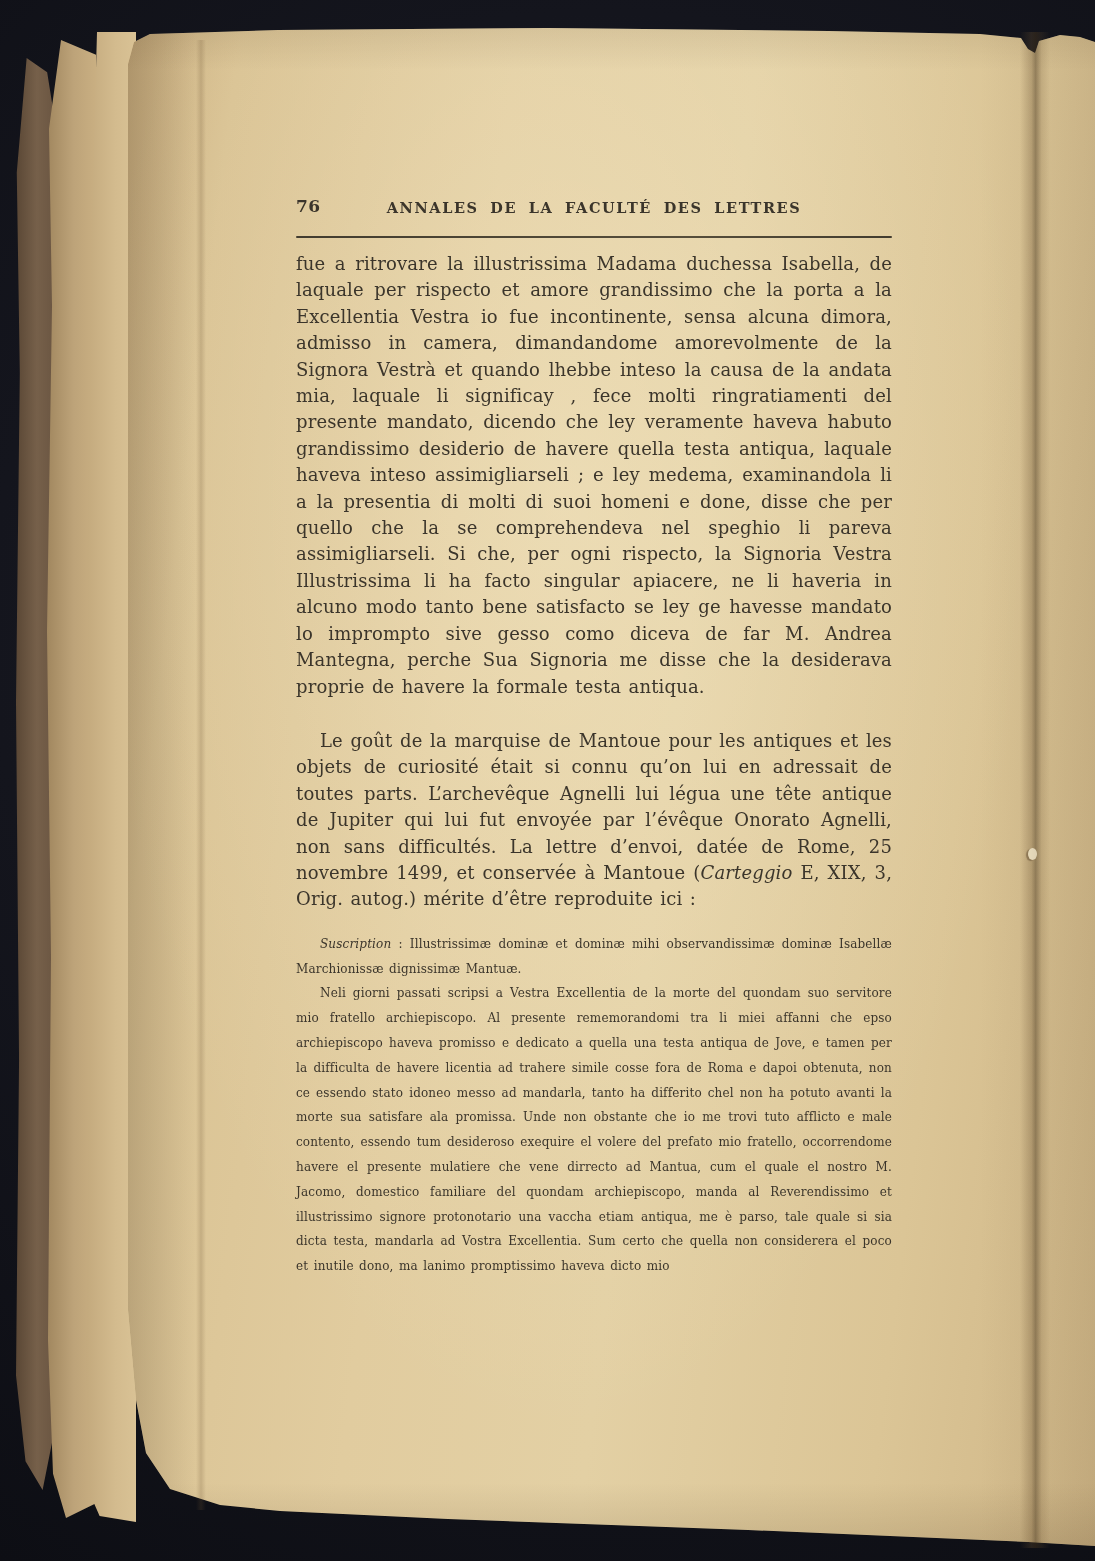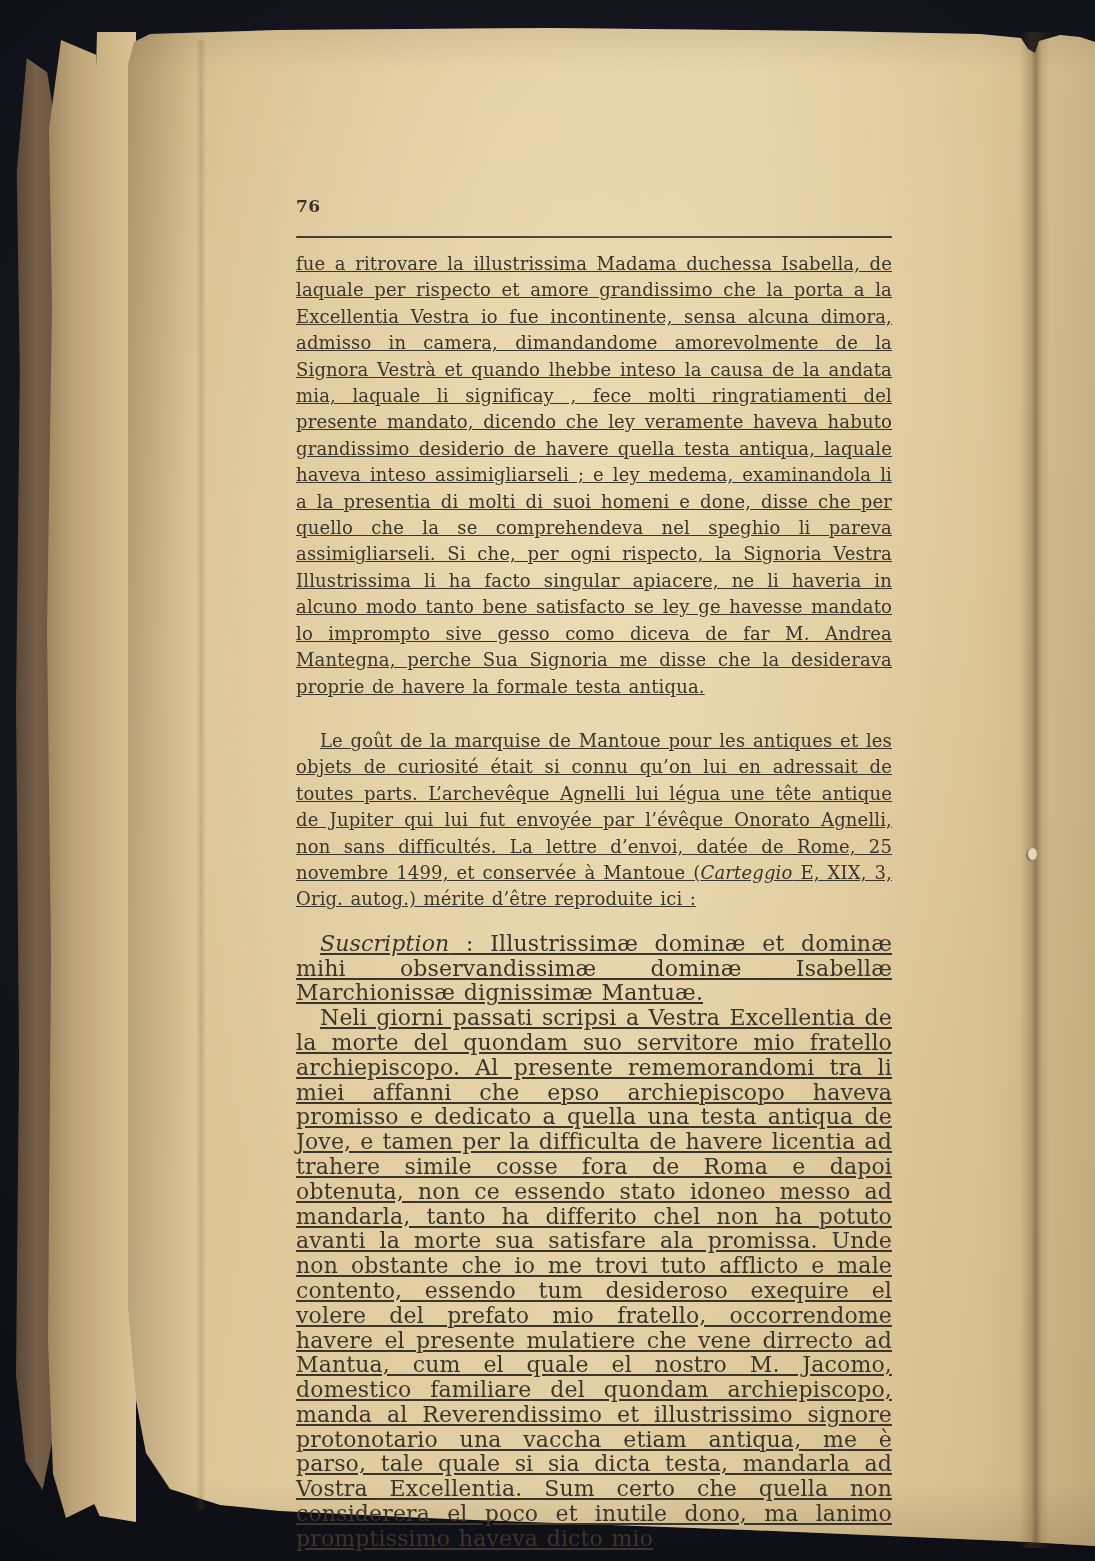--- a/index.html
+++ b/index.html
@@ -74,43 +74,44 @@
     font-size:14.5px;font-weight:700;letter-spacing:1.6px;word-spacing:5px;
   }
   .rule{
     height:2px;margin-top:2px;
     background:linear-gradient(90deg,#423c2f,#564e3b 65%,#423c2f);
     border-radius:1px;
   }
   .para{
     margin:0;text-align:justify;
     font-size:18px;line-height:26.4px;
-    letter-spacing:.15px;word-spacing:1.5px;text-decoration:underline;
+    letter-spacing:.15px;word-spacing:1.5px;
   }
   .p1{margin-top:13px;}
   .p2{margin-top:28px;text-indent:24px;}
   .letter{margin-top:19px;}
-  .letter .para{font-size:22px;line-height:24.8px;text-indent:24px;}
+  .letter .para{font-size:12px;line-height:24.8px;text-indent:24px;}
   .para i{font-style:italic;}
 </style>
 </head>
 <body>
 
 <div class="scene">
   <div class="spine"></div>
   <div class="edge1"></div>
   <div class="edge2"></div>
   <div class="page"></div>
   <div class="curve-line"></div>
   <div class="gutter"></div>
   <div class="chip"></div>
 
   <div class="content">
     <div class="hdr">
       <span class="pgnum">76</span>
+      <span class="runtitle">ANNALES DE LA FACULTÉ DES LETTRES</span>
     </div>
     <div class="rule"></div>
 
     <p class="para p1">fue a ritrovare la illustrissima Madama duchessa Isabella, de laquale per rispecto et amore grandissimo che la porta a la Excellentia Vestra io fue incontinente, sensa alcuna dimora, admisso in camera, dimandandome amorevolmente de la Signora Vestrà et quando lhebbe inteso la causa de la andata mia, laquale li significay , fece molti ringratiamenti del presente mandato, dicendo che ley veramente haveva habuto grandissimo desiderio de havere quella testa antiqua, laquale haveva inteso assimigliarseli ; e ley medema, examinandola li a la presentia di molti di suoi homeni e done, disse che per quello che la se comprehendeva nel speghio li pareva assimigliarseli. Si che, per ogni rispecto, la Signoria Vestra Illustrissima li ha facto singular apiacere, ne li haveria in alcuno modo tanto bene satisfacto se ley ge havesse mandato lo imprompto sive gesso como diceva de far M. Andrea Mantegna, perche Sua Signoria me disse che la desiderava proprie de havere la formale testa antiqua.</p>
 
     <p class="para p2"><span>Le goût de la marquise de Mantoue pour les antiques et les objets de curiosité était si connu qu’on lui en adressait de toutes parts. L’archevêque Agnelli lui légua une tête antique de Jupiter qui lui fut envoyée par l’évêque Onorato Agnelli, non sans difficultés. La lettre d’envoi, datée de Rome, 25 novembre 1499, et conservée à Mantoue (</span><i>Carteggio</i><span> E, XIX, 3, Orig. autog.) mérite d’être reproduite ici :</span></p>
 
     <div class="letter">
       <p class="para"><i>Suscription</i><span> : Illustrissimæ dominæ et dominæ mihi observandissimæ dominæ Isabellæ Marchionissæ dignissimæ Mantuæ.</span></p>
       <p class="para">Neli giorni passati scripsi a Vestra Excellentia de la morte del quondam suo servitore mio fratello archiepiscopo. Al presente rememorandomi tra li miei affanni che epso archiepiscopo haveva promisso e dedicato a quella una testa antiqua de Jove, e tamen per la difficulta de havere licentia ad trahere simile cosse fora de Roma e dapoi obtenuta, non ce essendo stato idoneo messo ad mandarla, tanto ha differito chel non ha potuto avanti la morte sua satisfare ala promissa. Unde non obstante che io me trovi tuto afflicto e male contento, essendo tum desideroso exequire el volere del prefato mio fratello, occorrendome havere el presente mulatiere che vene dirrecto ad Mantua, cum el quale el nostro M. Jacomo, domestico familiare del quondam archiepiscopo, manda al Reverendissimo et illustrissimo signore protonotario una vaccha etiam antiqua, me è parso, tale quale si sia dicta testa, mandarla ad Vostra Excellentia. Sum certo che quella non considerera el poco et inutile dono, ma lanimo promptissimo haveva dicto mio</p>

